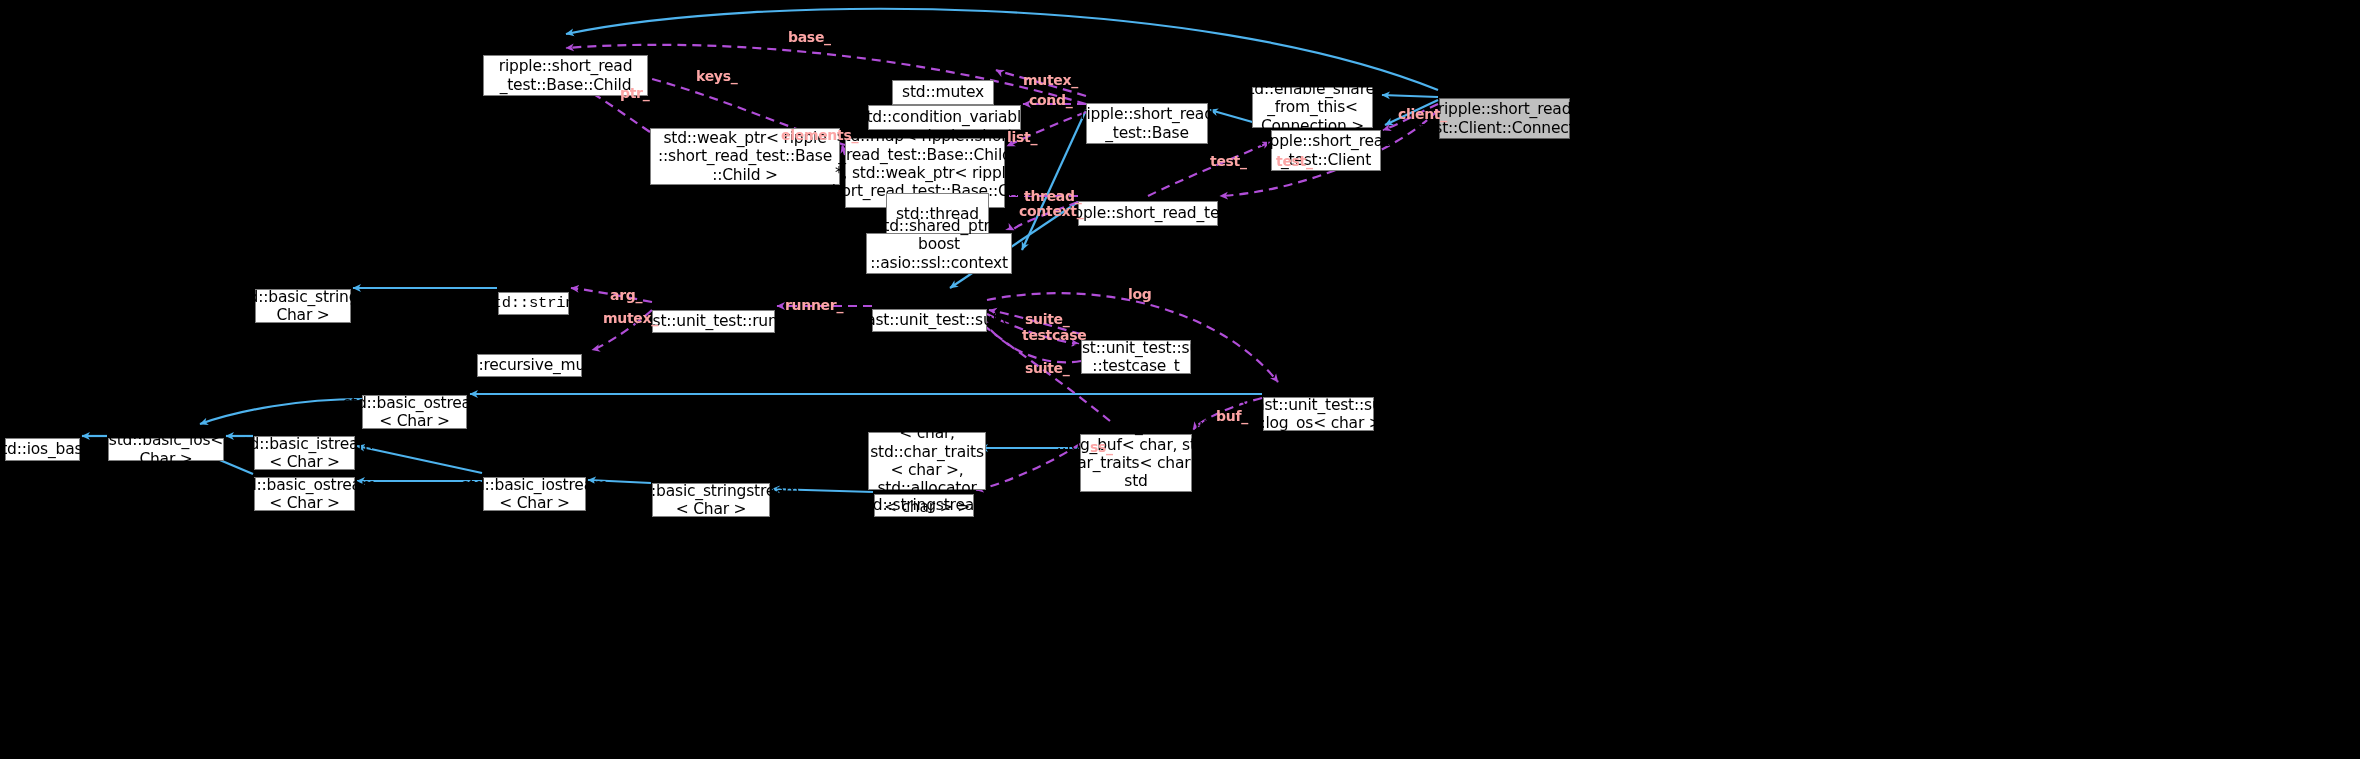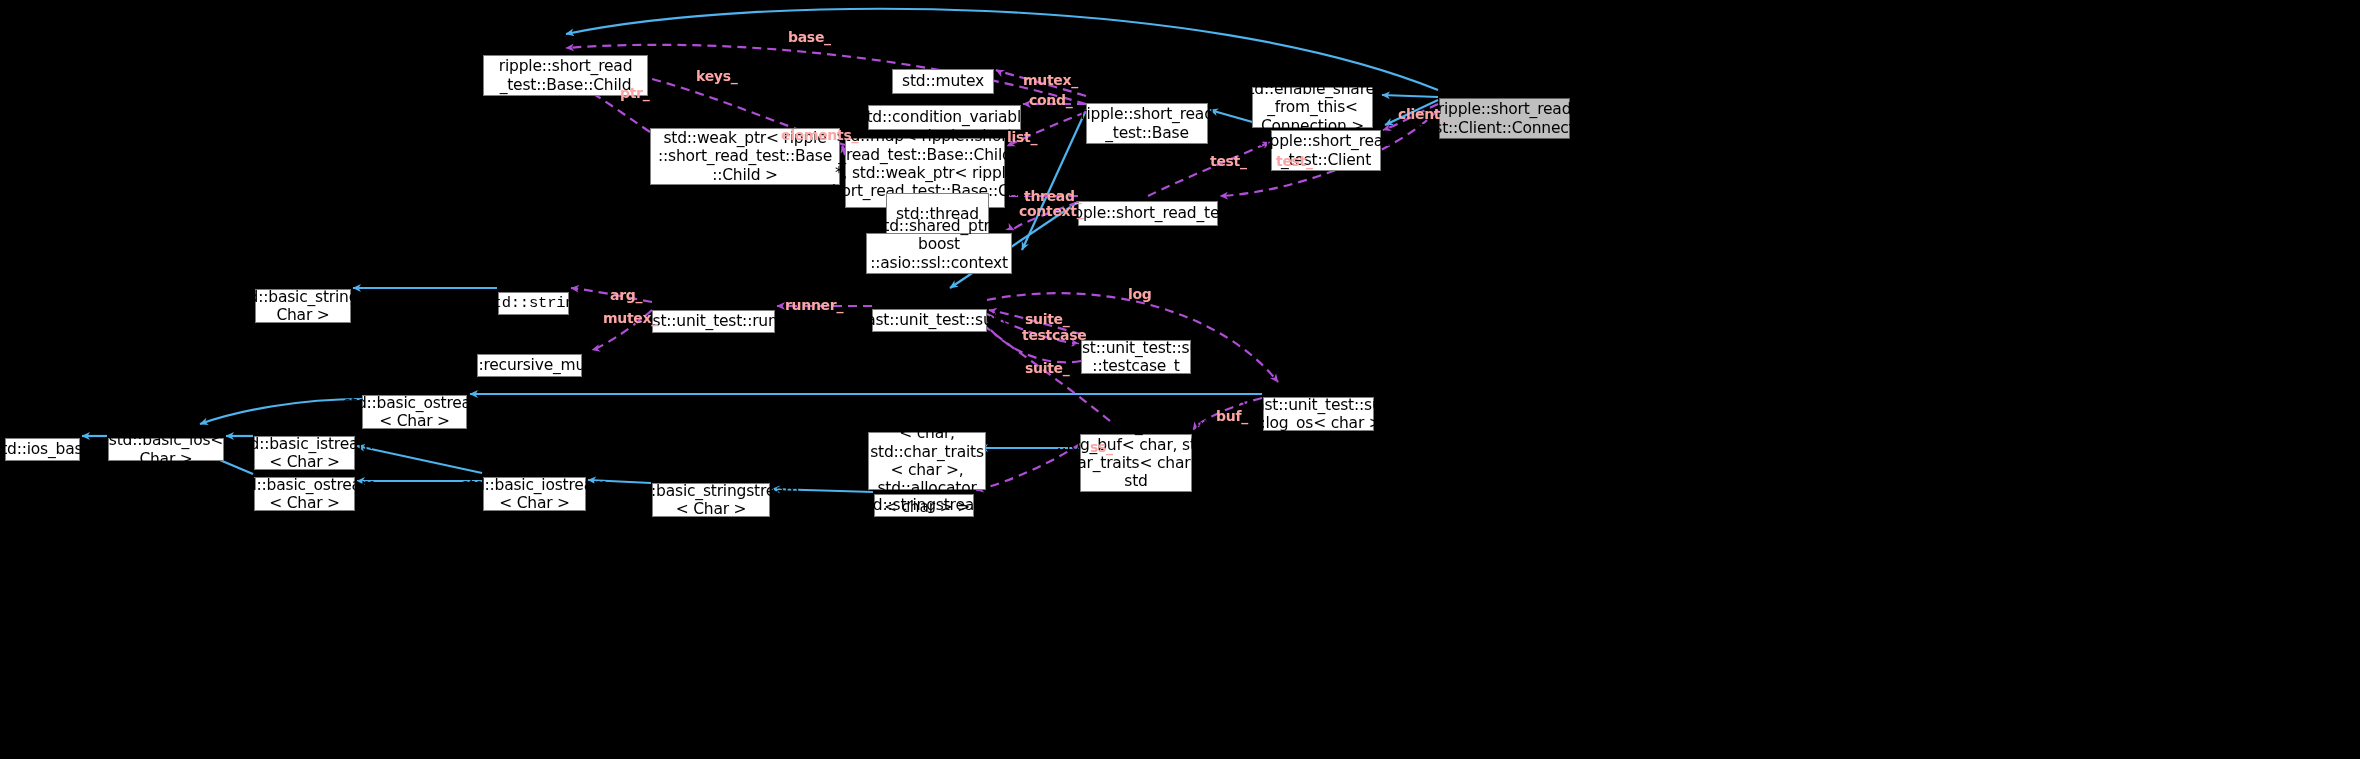--- a/index.html
+++ b/index.html
@@ -92,21 +92,21 @@
         <path d="M 1262 398 C 1230 406 1200 420 1193 430" fill="none" stroke="#b14ed8" stroke-width="2.2" stroke-dasharray="9,6" marker-end="url(#arrow-purple)"></path>
         <path d="M 1110 421 C 1060 380 1000 340 975 318" fill="none" stroke="#b14ed8" stroke-width="2.2" stroke-dasharray="9,6" marker-end="url(#arrow-purple)"></path>
       </g>
   </svg>
   <div id="nodes-layer">
       <div class="node" style="left: 483px; top: 42px; width: 165px; height: 41px;">ripple::short_read
 _test::Base::Child</div>
       <div class="node" style="left: 650px; top: 115px; width: 190px; height: 57px;">std::weak_ptr&lt; ripple
 ::short_read_test::Base
 ::Child &gt;</div>
-      <div class="node" style="left: 892px; top: 56px; width: 102px; height: 25px;">std::mutex</div>
+      <div class="node" style="left: 892px; top: 67px; width: 102px; height: 25px;">std::mutex</div>
       <div class="node" style="left: 868px; top: 92px; width: 153px; height: 25px;">std::condition_variable</div>
       <div class="node" style="left: 845px; top: 125px; width: 160px; height: 70px;">std::map&lt; ripple::short
 _read_test::Base::Child
 *, std::weak_ptr&lt; ripple
 ::short_read_test::Base::Child &gt; &gt;</div>
       <div class="node" style="left: 886px; top: 180px; width: 103px; height: 42px;">std::thread</div>
       <div class="node" style="left: 866px; top: 220px; width: 146px; height: 41px;">std::shared_ptr&lt; boost
 ::asio::ssl::context &gt;</div>
       <div class="node" style="left: 1086px; top: 90px; width: 122px; height: 41px;">ripple::short_read
 _test::Base</div>

